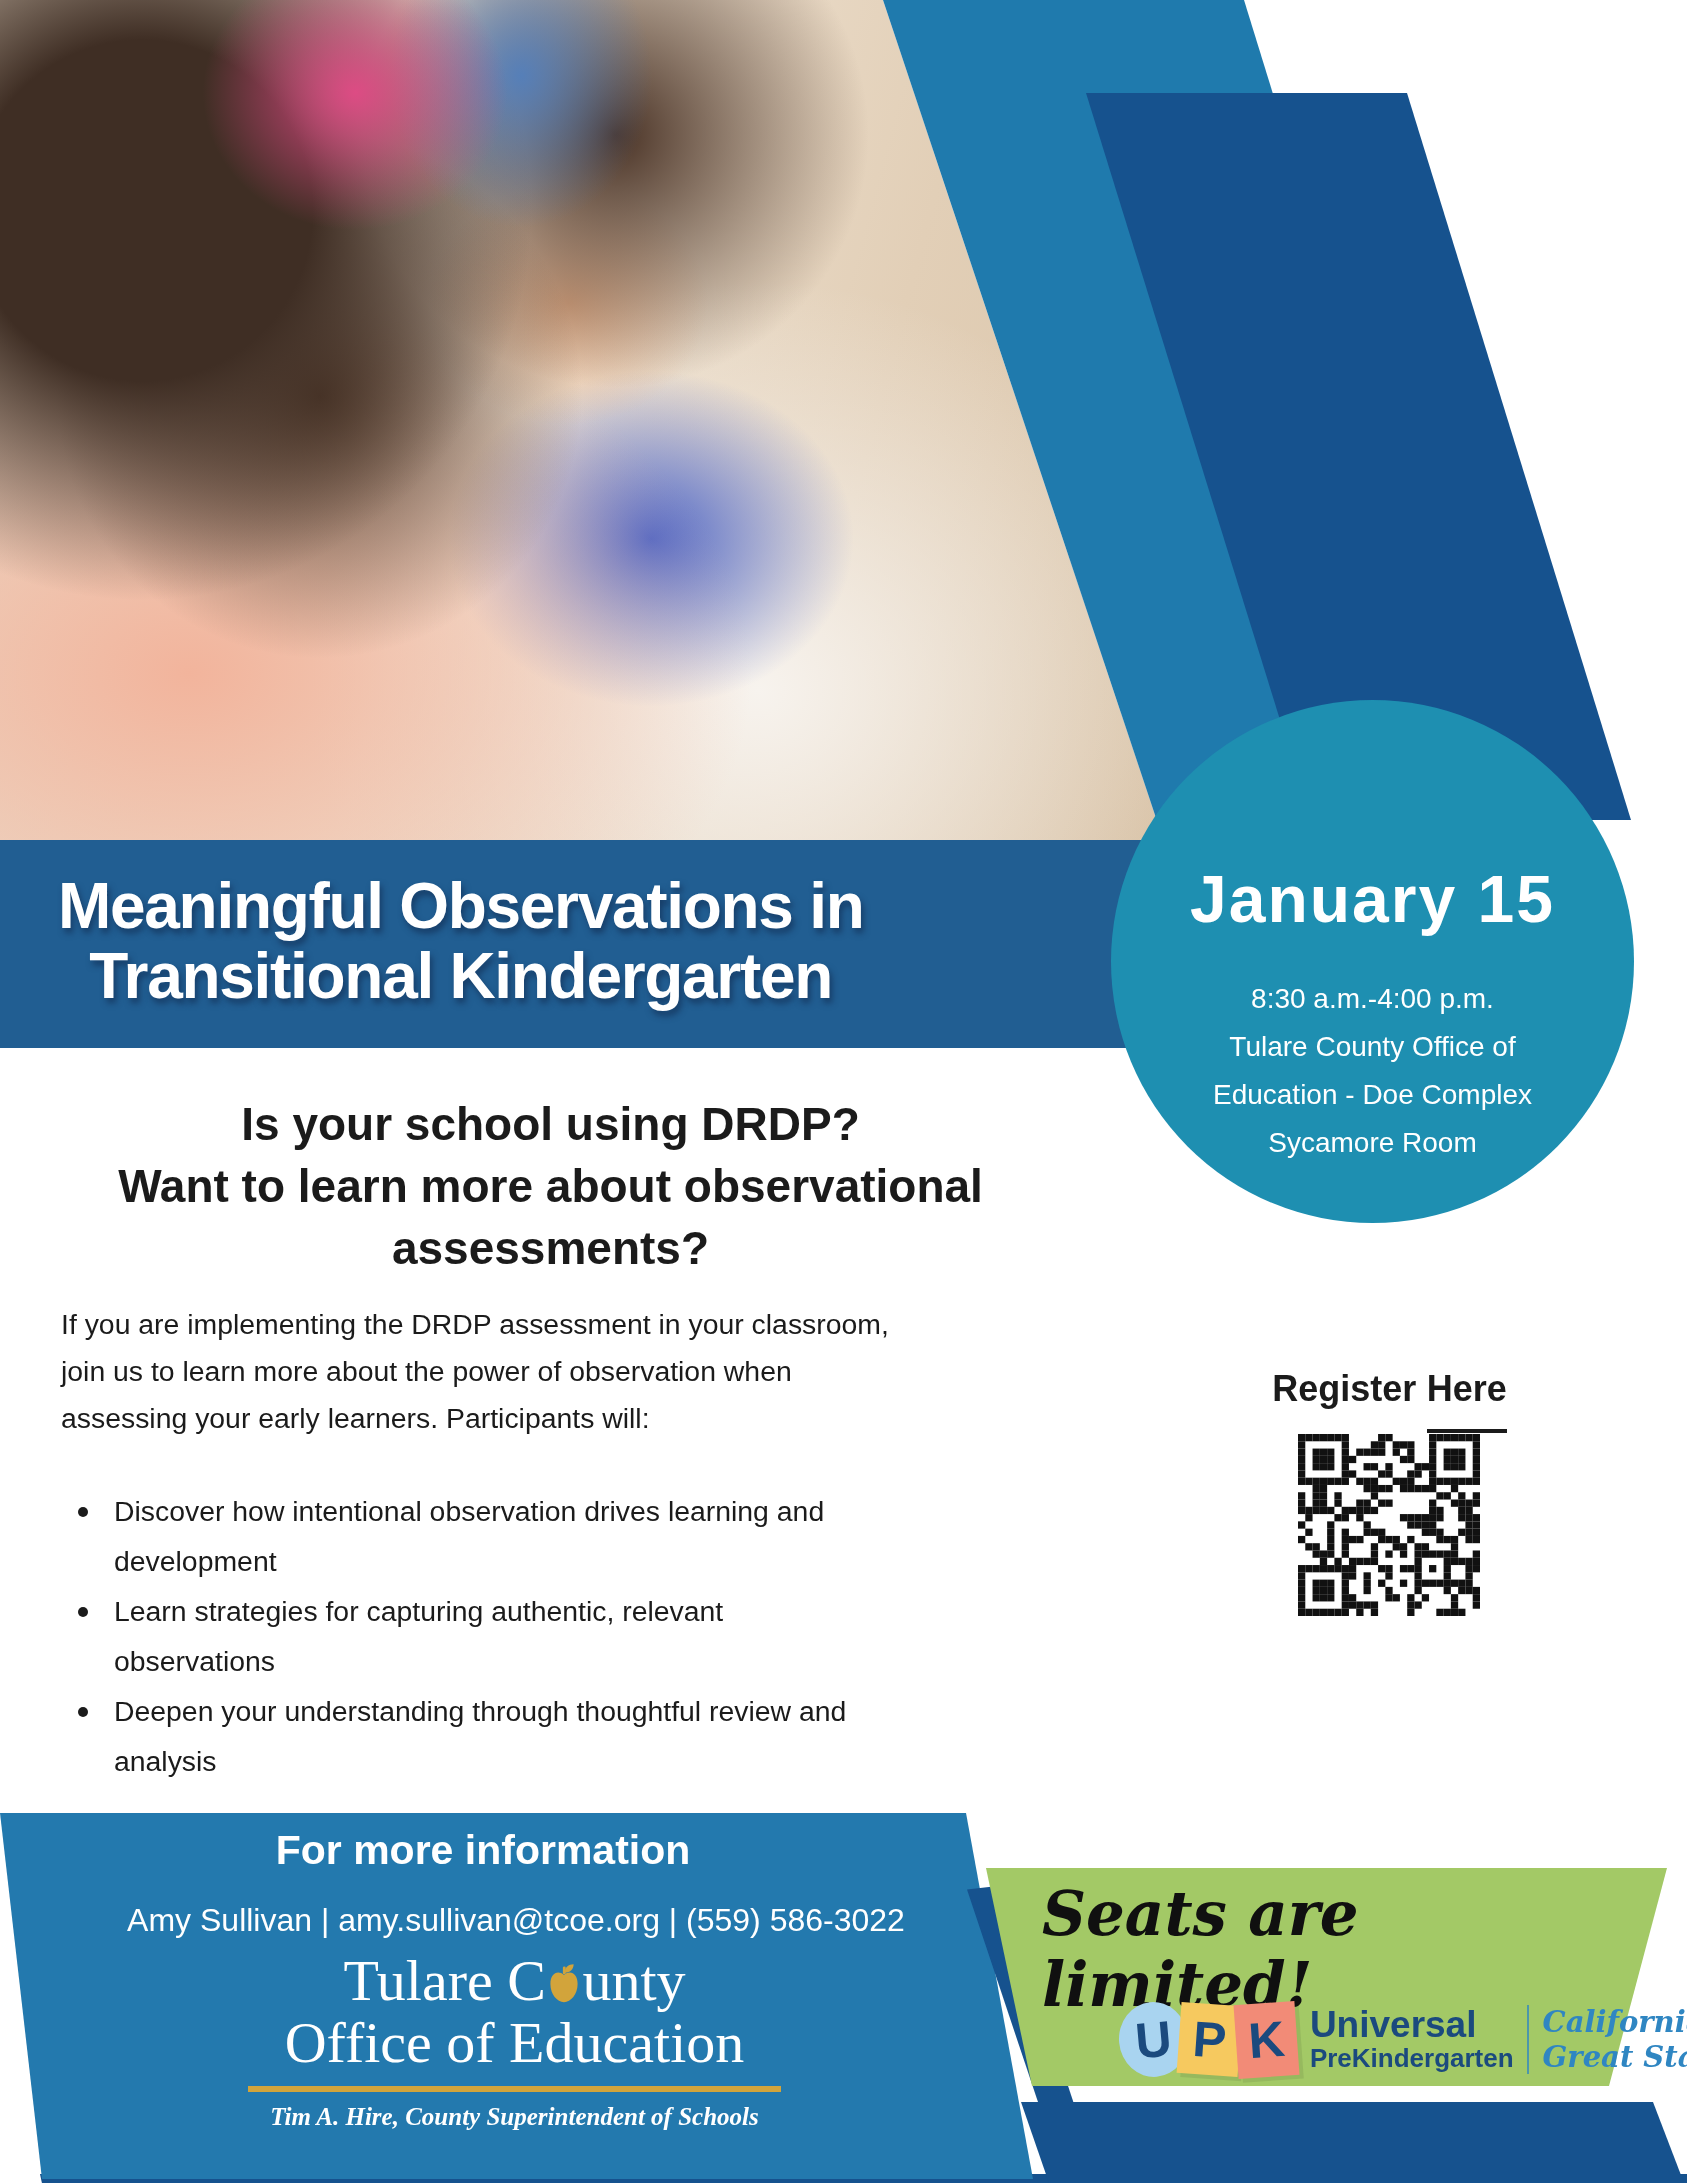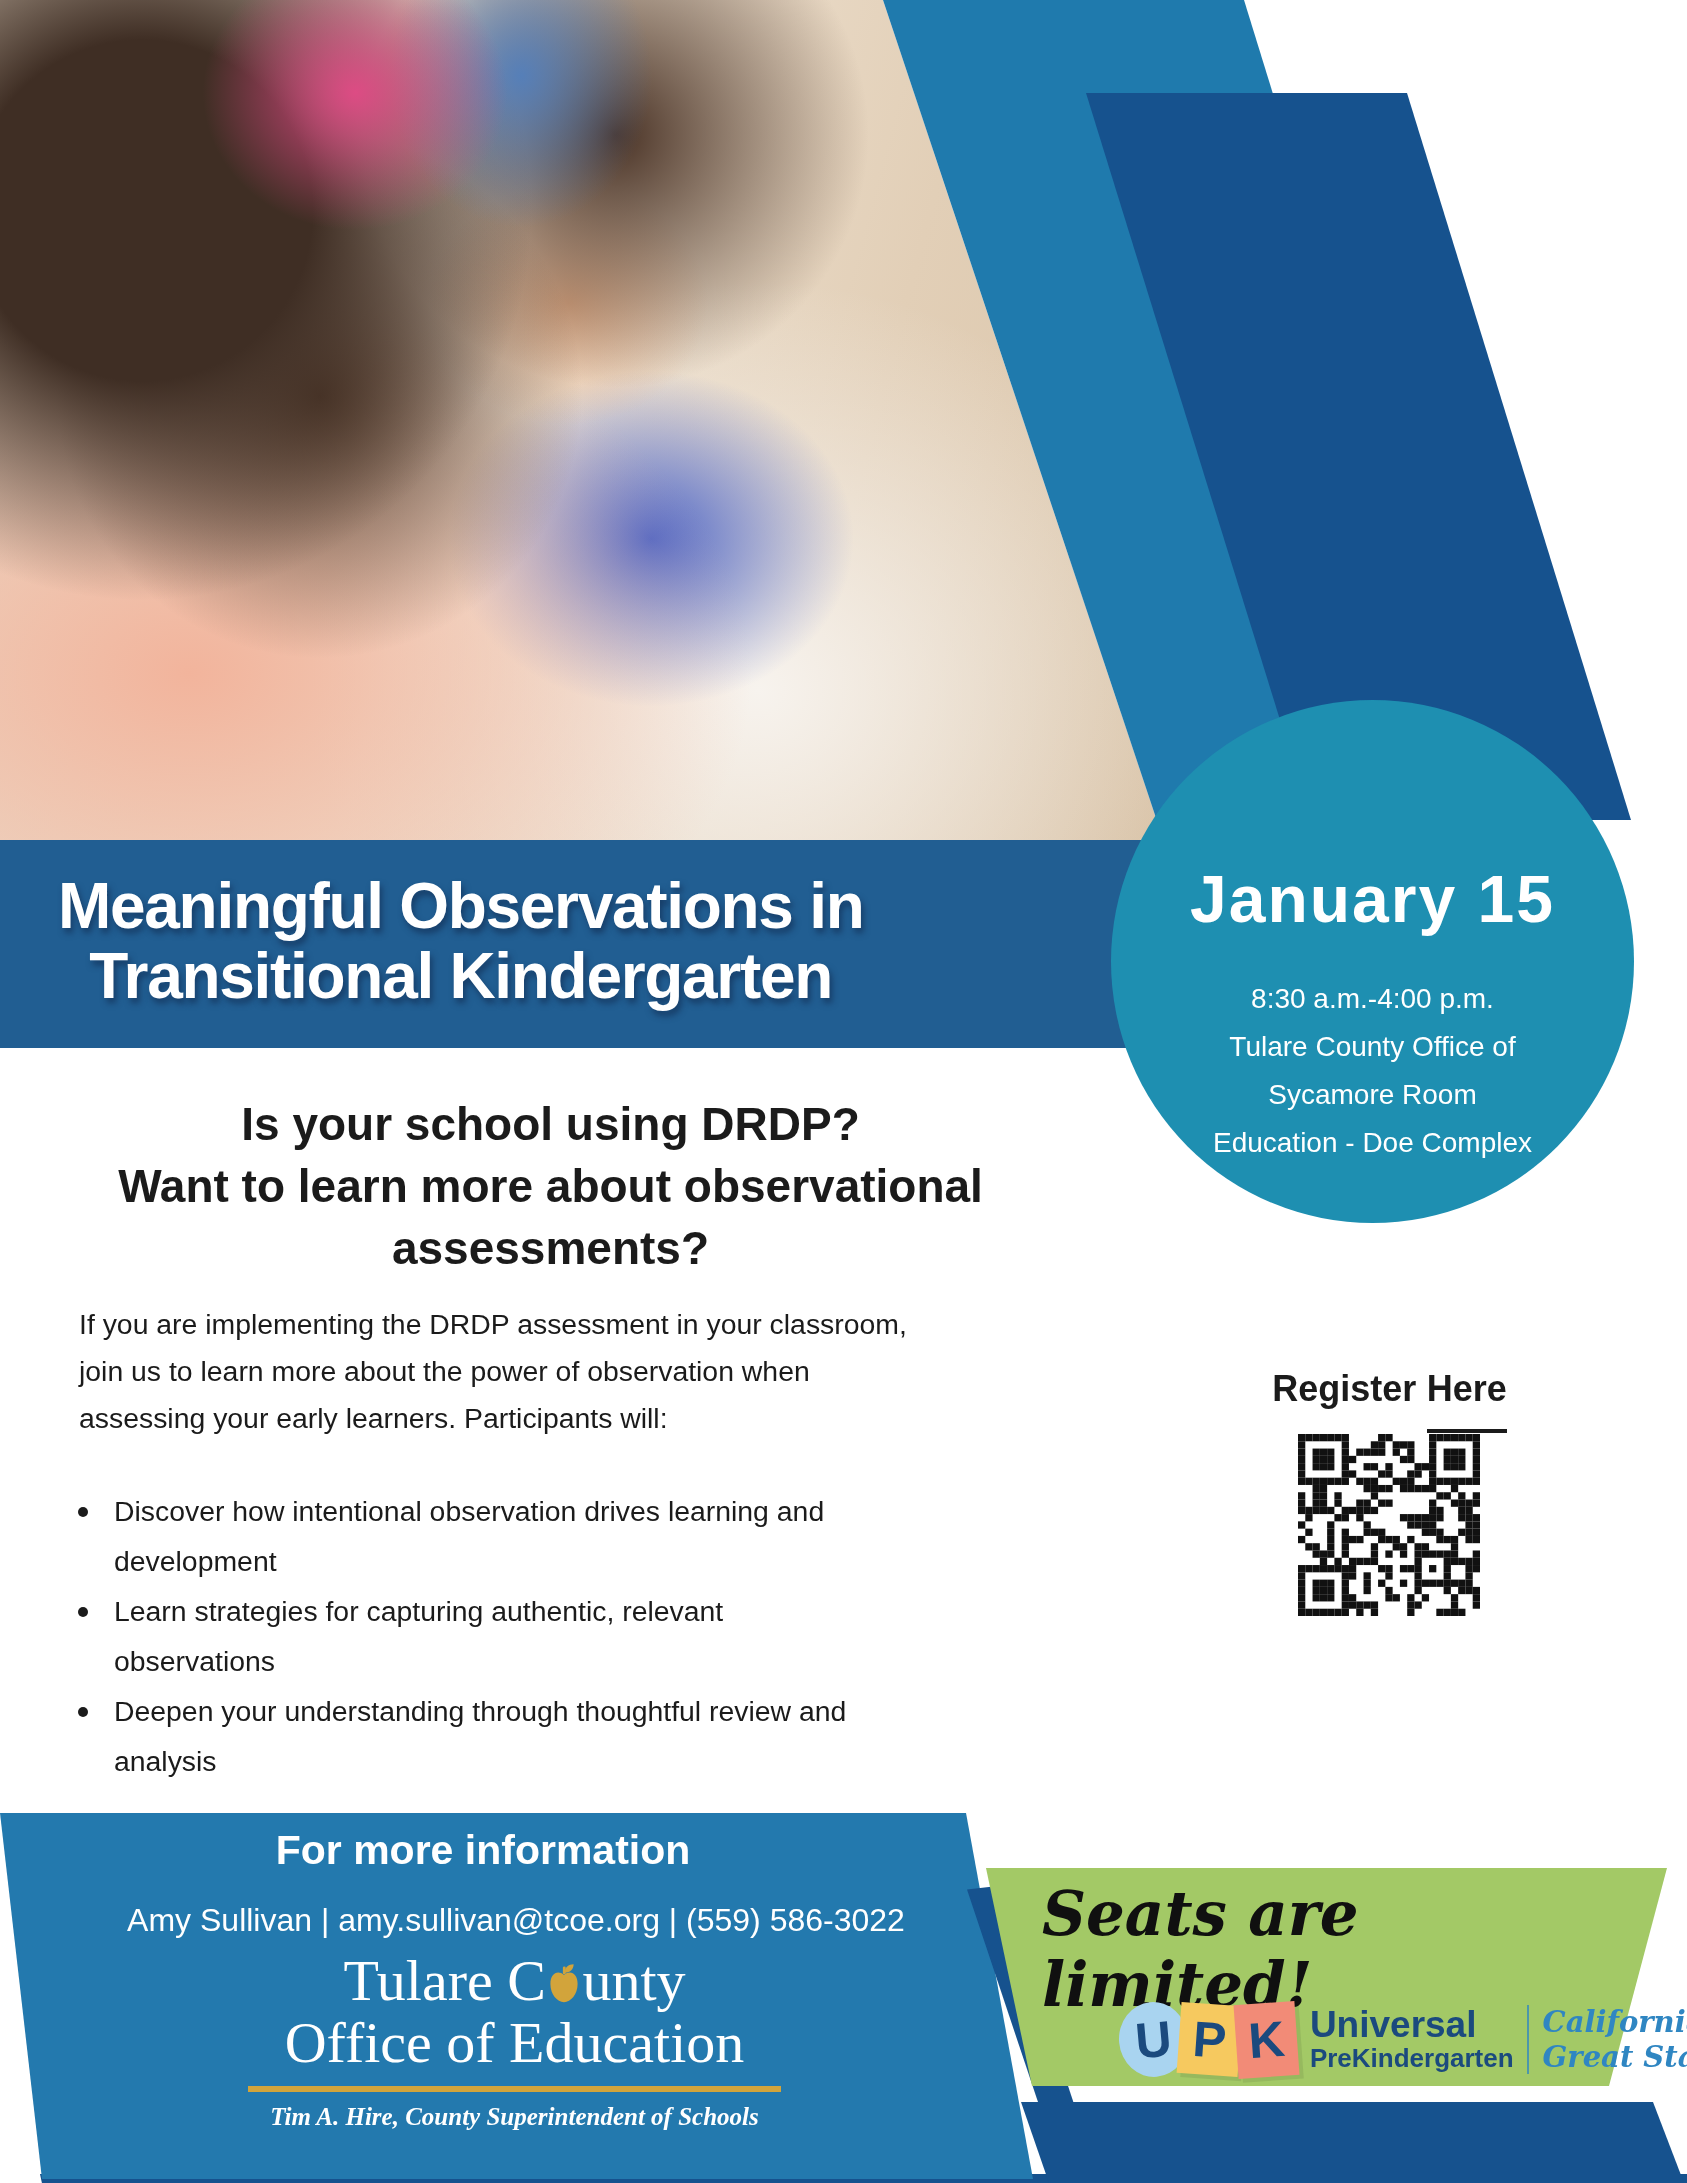--- a/index.html
+++ b/index.html
@@ -39,21 +39,21 @@
   .circle{left:1111px;top:700px;width:523px;height:523px;border-radius:50%;
     background:var(--teal);z-index:5;}
   .date{position:absolute;left:0;top:145px;width:100%;text-align:center;color:var(--white);
     font-size:66px;font-weight:800;letter-spacing:2px;white-space:nowrap;margin-top:16px;}
   .details{position:absolute;left:0;top:275px;width:100%;text-align:center;color:var(--white);
     font-size:28px;line-height:48px;font-weight:400;}
 
   
   .intro-heading{left:74px;top:1093px;width:953px;z-index:5;text-align:center;
     color:var(--ink);font-size:46px;font-weight:700;line-height:62px;}
-  .intro-body{left:79px;top:1301px;width:1032px;z-index:5;color:var(--ink);
+  .intro-body{left:61px;top:1301px;width:1032px;z-index:5;color:var(--ink);
     font-size:28.4px;line-height:47px;}
   .bullets{left:77px;top:1486px;width:992px;z-index:5;list-style:none;}
   .bullets li{position:relative;padding-left:37px;color:var(--ink);
     font-size:28.4px;line-height:50px;}
   .dot{position:absolute;left:1.3px;top:20.5px;width:10px;height:10px;border-radius:50%;
     background:var(--ink);}
   .register{left:1158px;top:1368px;width:463px;z-index:5;text-align:center;
     color:var(--ink);font-size:36px;font-weight:800;}
   .register .here{margin-left:10.6px;border-bottom:4.6px solid var(--ink);padding-bottom:20px;}
   .qr{left:1298px;top:1434px;width:182px;height:182px;z-index:5;background:var(--white);}
@@ -115,22 +115,22 @@
   <h1 class="abs hero">
     <span style="display:block">Meaningful Observations in</span>
     <span style="display:block">Transitional Kindergarten</span>
   </h1>
 
   <div class="abs circle">
     <div class="date">January 15</div>
     <div class="details">
       <div>8:30 a.m.-4:00 p.m.</div>
       <div>Tulare County Office of</div>
+      <div>Education - Doe Complex</div>
       <div>Sycamore Room</div>
-      <div>Education - Doe Complex</div>
     </div>
   </div>
 
   <div class="abs intro-heading">
     <span style="display:block">Is your school using DRDP?</span>
     <span style="display:block">Want to learn more about observational</span>
     <span style="display:block">assessments?</span>
   </div>
 
   <div class="abs intro-body">

